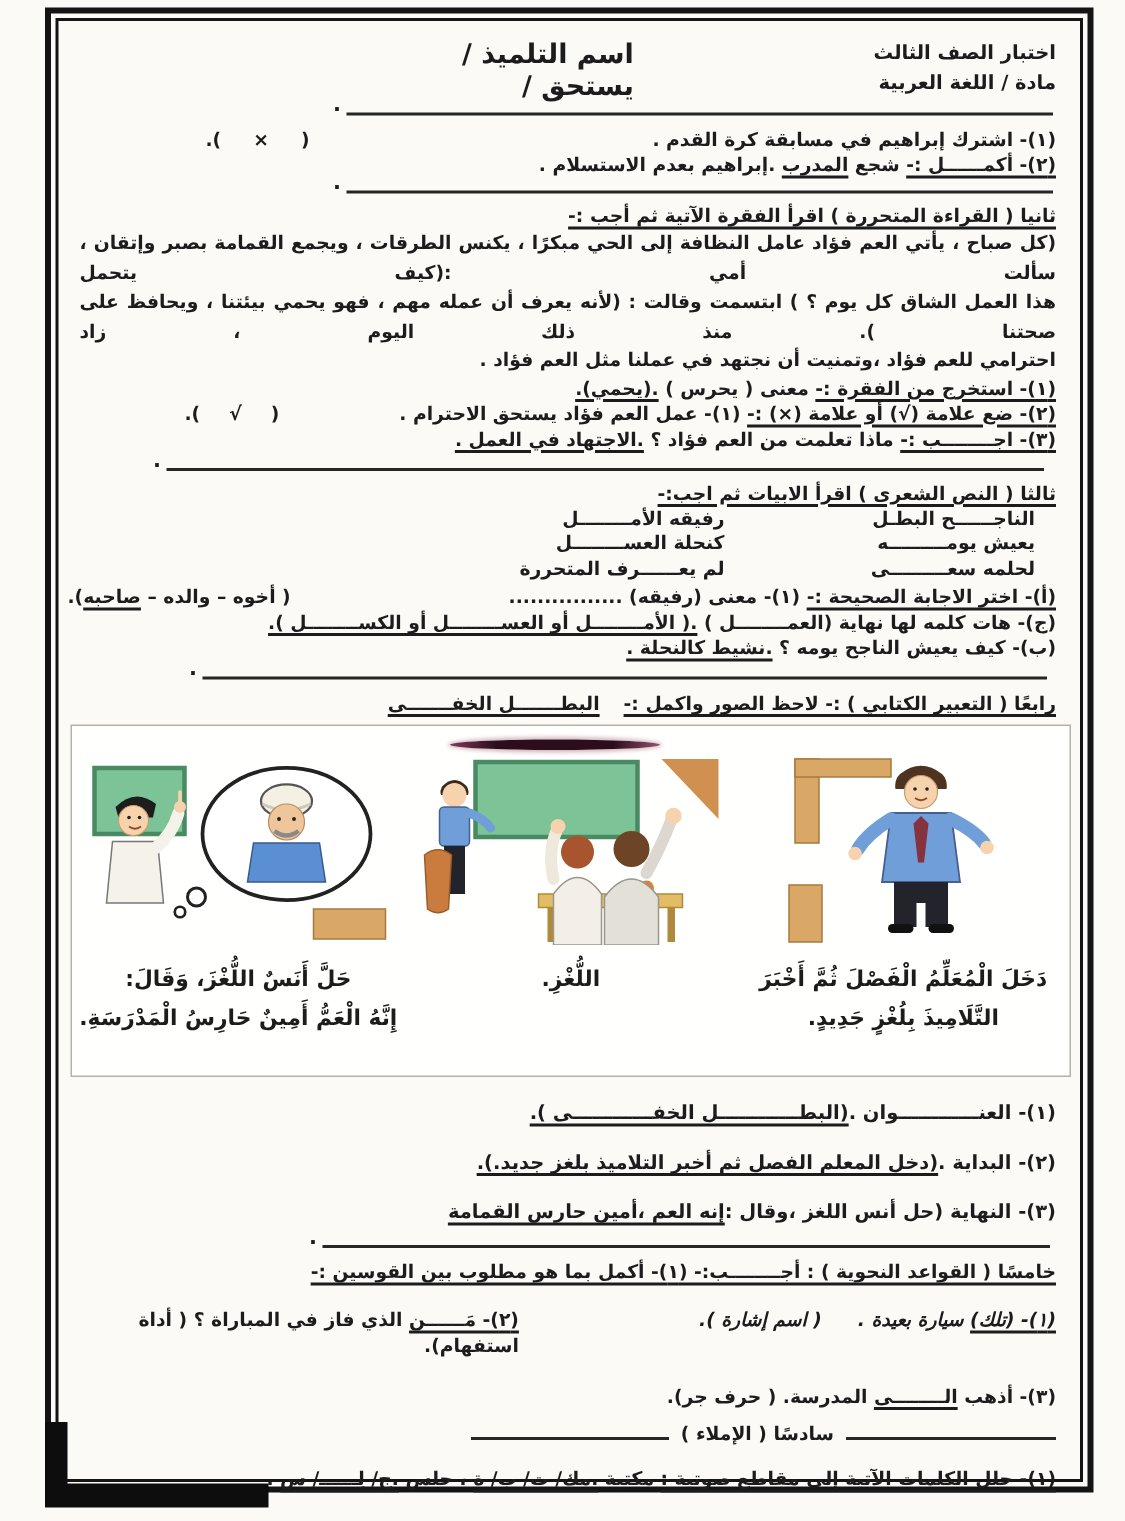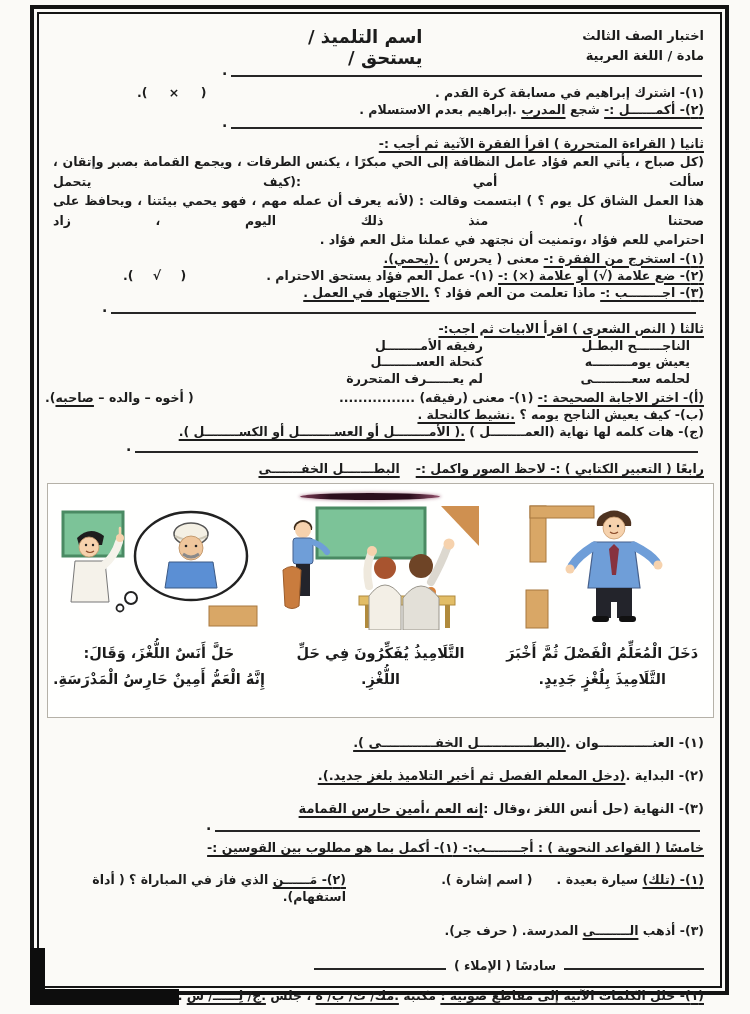--- a/index.html
+++ b/index.html
@@ -34,24 +34,24 @@
           background:linear-gradient(90deg,#7e3c57,#2b0d1c 22%,#2b0d1c 78%,#96526e);
           box-shadow:0 0 3px 1.5px rgba(150,82,110,.45);}
   .pics-row{display:flex;margin-top:20px;height:128px;}
   .panel{width:33.33%;display:flex;justify-content:center;align-items:flex-start;}
   .caps-row{display:flex;margin-top:8px;}
   .cap{width:33.33%;text-align:center;font-size:14.5px;line-height:26px;font-weight:700;}
   .cap .c2{white-space:nowrap;}
   .s4q{margin-top:16px;font-size:13px;}
   .s4-ans{margin-right:16px;}
   .row5{display:flex;margin-top:15px;}
-  .half-r{flex:0 0 55%;}
+  .half-r{flex:0 0 55%;font-style:italic;}
   .paren5{margin-right:24px;}
   .q3-5{margin-top:17px;}
-  .s6row{display:flex;align-items:baseline;margin-top:15px;}
+  .s6row{display:flex;align-items:baseline;margin-top:5px;}
   .hline{display:inline-block;height:14px;border-bottom:2px solid #262626;}
   .hline.w1{width:140px;}
   .hline.w2{width:132px;}
   .s6t{padding:0 8px;}
   .s6q{margin-top:13px;}
   .mt3{margin-top:3px;}
   .ink-v{position:absolute;left:30px;top:948px;width:15px;height:50px;background:#0d0d0d;}
   .ink-h{position:absolute;left:30px;top:989px;width:149px;height:16px;background:#0d0d0d;}
 </style>
 </head>
@@ -113,24 +113,24 @@
         </div>
         <div class="poem-row">
           <span>لحلمه سعـــــــــى</span>
           <span class="hemi-l">لم يعــــــرف المتحررة</span>
         </div>
         <div class="line mt3">
           <span class="u">(أ)- اختر الاجابة الصحيحة :-</span><span> (١)- معنى (رفيقه) ................</span>
           <span class="opts"><span>( أخوه – والده – </span><span class="u">صاحبه</span><span>).</span></span>
         </div>
         <div class="line">
+          <span>(ج)- هات كلمه لها نهاية (العمــــــــل ) </span><span class="u">.( الأمــــــــل أو العســــــــل أو الكســــــــل ).</span>
+        </div>
+        <div class="line">
           <span>(ب)- كيف يعيش الناجح يومه ؟ </span><span class="u">.نشيط كالنحلة .</span>
-        </div>
-        <div class="line">
-          <span>(ج)- هات كلمه لها نهاية (العمــــــــل ) </span><span class="u">.( الأمــــــــل أو العســــــــل أو الكســــــــل ).</span>
         </div>
 
         <div class="sep sep4"></div>
 
         <div class="line">
           <span class="u">رابعًا ( التعبير الكتابي ) :- لاحظ الصور واكمل :-</span><span class="u s4-ans">البطـــــــل الخفـــــــى</span>
         </div>
 
         <div class="pics">
           <div class="streak"></div>
@@ -206,21 +206,20 @@
                 <rect x="150" y="102" width="48" height="20" fill="#d9a766" stroke="#a8793f"></rect>
               </svg>
             </div>
           </div>
           <div class="caps-row">
             <div class="cap">
               <div>دَخَلَ الْمُعَلِّمُ الْفَصْلَ ثُمَّ أَخْبَرَ</div>
               <div class="c2">التَّلَامِيذَ بِلُغْزٍ جَدِيدٍ.</div>
             </div>
             <div class="cap">
-              <div>التَّلَامِيذُ يُفَكِّرُونَ فِي حَلِّ</div>
               <div class="c2">اللُّغْزِ.</div>
             </div>
             <div class="cap">
               <div>حَلَّ أَنَسٌ اللُّغْزَ، وَقَالَ:</div>
               <div class="c2">إِنَّهُ الْعَمُّ أَمِينٌ حَارِسُ الْمَدْرَسَةِ.</div>
             </div>
           </div>
         </div>
 
         <div class="line s4q">

